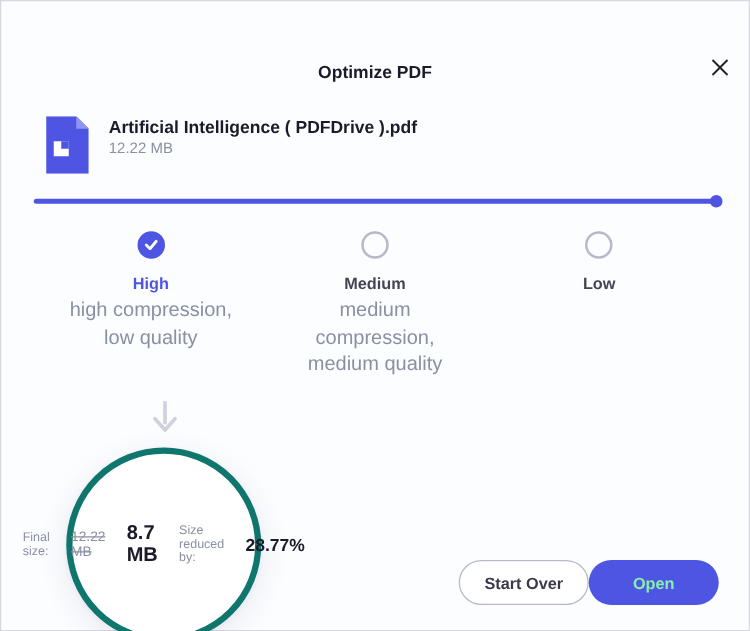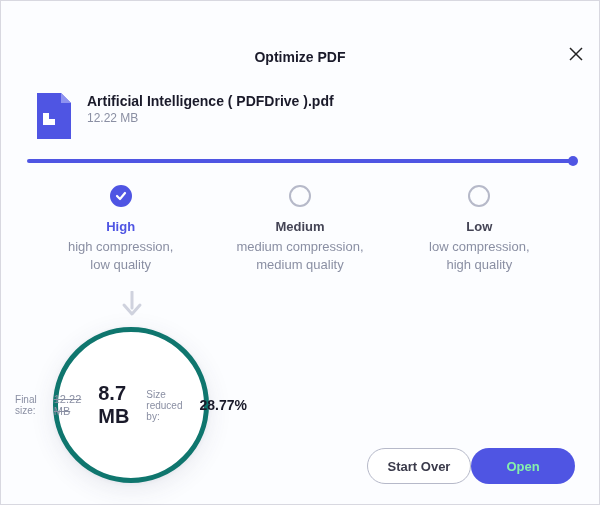--- a/index.html
+++ b/index.html
@@ -89,21 +89,21 @@
   .radio.selected {
     background: #4f55e3;
     border-color: #4f55e3;
     display: flex;
     align-items: center;
     justify-content: center;
   }
   .radio.selected svg { width: 12px; height: 12px; }
   .opt-title { font-size: 13px; font-weight: 700; color: #444455; margin-bottom: 4px; }
   .opt.selected .opt-title { color: #4f55e3; }
-  .opt-desc { font-size: 13px; color: #8a8fa3; line-height: 1.35; white-space: pre-line; }
+  .opt-desc { font-size: 16px; color: #8a8fa3; line-height: 1.35; white-space: pre-line; }
   .arrow-down {
     margin: 18px 0 6px 120px;
     color: #cfd2de;
   }
   .arrow-down svg { width: 22px; height: 26px; }
   .result-circle {
     margin-left: 52px;
     width: 156px;
     height: 156px;
     border-radius: 50%;
@@ -111,21 +111,21 @@
     border: 5px solid #0f766e;
     box-shadow: 0 6px 24px rgba(60,60,100,0.10), 0 1px 4px rgba(60,60,100,0.06);
     display: flex;
     flex-direction: row;
     align-items: center;
     justify-content: center;
     gap: 17px;
   }
   .rc-label { font-size: 10px; color: #8a8fa3; }
   .rc-strike { font-size: 11px; color: #8a8fa3; text-decoration: line-through; }
-  .rc-main { font-size: 20px; font-weight: 800; color: #1a1a2a; margin: 2px 0; }
+  .rc-main { font-size: 16px; font-weight: 800; color: #1a1a2a; margin: 2px 0; }
   .rc-pct { font-size: 14px; font-weight: 800; color: #1a1a2a; }
   .footer {
     position: absolute;
     bottom: 20px;
     right: 24px;
     display: flex;
   }
   .btn {
     min-width: 104px;
     height: 36px;
@@ -196,22 +196,20 @@
     </div>
     <div class="opt">
       <div class="radio"></div>
       <div class="opt-title">Medium</div>
       <div class="opt-desc">medium compression,
 medium quality</div>
     </div>
     <div class="opt">
       <div class="radio"></div>
       <div class="opt-title">Low</div>
-      <div class="opt-desc">low compression,
-high quality</div>
     </div>
   </div>
 
   <div class="arrow-down">
     <svg viewBox="0 0 22 26">
       <line x1="11" y1="1" x2="11" y2="17" stroke="currentColor" stroke-width="3" stroke-linecap="round"></line>
       <path d="M3 14 L11 23 L19 14" fill="none" stroke="currentColor" stroke-width="3" stroke-linecap="round" stroke-linejoin="round"></path>
     </svg>
   </div>
 

